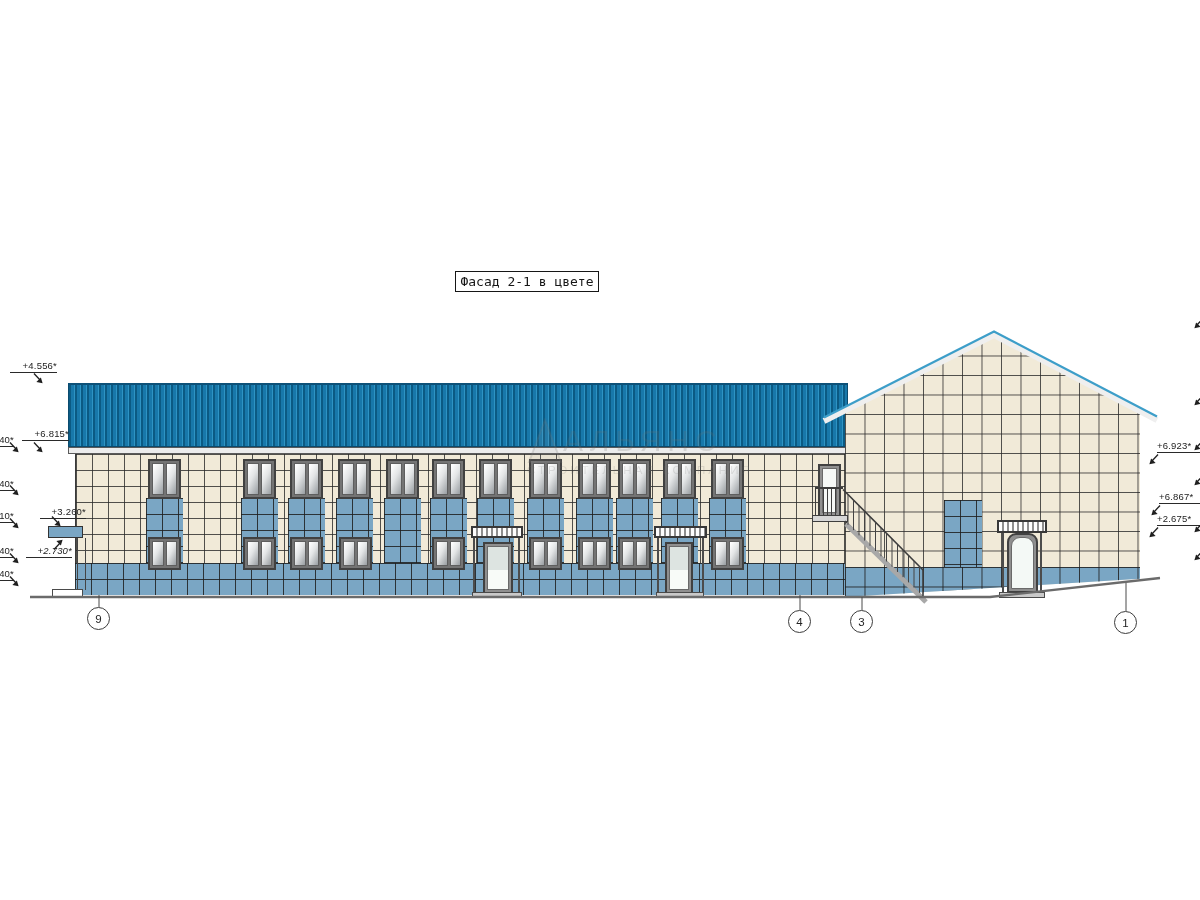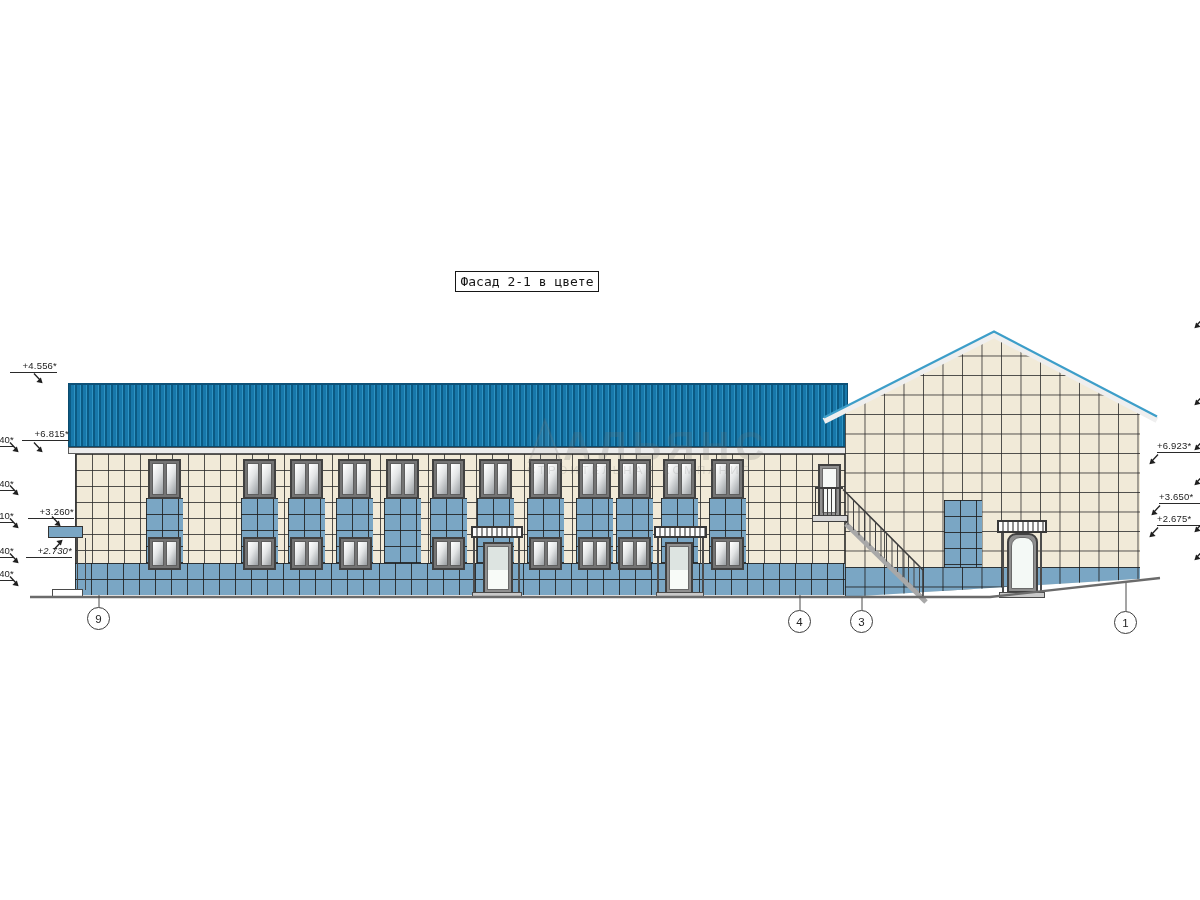--- a/index.html
+++ b/index.html
@@ -96,21 +96,21 @@
          display:flex; align-items:center; justify-content:center;
          font-size:11.5px; }
 
   #title-box { left:455px; top:271px; width:144px; height:21px;
     border:1.6px solid #161616; background:#fff; color:#161616;
     display:flex; align-items:center; justify-content:center;
     font-family:"DejaVu Sans Mono", monospace; font-size:13px; white-space:nowrap; }
 
   
   #wm { pointer-events:none; }
-  #wm-1 { left:563px; top:424px; font-size:40px; font-weight:bold;
+  #wm-1 { left:563px; top:424px; font-size:30px; font-weight:normal;
           letter-spacing:6px; color:rgba(110,110,110,.20); }
   #wm-2 { left:527px; top:464px; font-size:11.5px; letter-spacing:3px;
           color:rgba(110,110,110,.18); }
   #wm-tri { left:527px; top:418px; }
 
   svg.overlay { position:absolute; left:0; top:0; width:1200px; height:900px; }
 </style>
 </head>
 <body>
 
@@ -310,31 +310,31 @@
     <line x1="862" y1="597" x2="862" y2="610" stroke="#4a4a4a" stroke-width="1"></line>
     <line x1="1126" y1="583" x2="1126" y2="611" stroke="#4a4a4a" stroke-width="1"></line>
   </svg>
 
   <div class="abs" id="title-box">
     <span>Фасад 2-1 в цвете</span>
   </div>
 
   <div class="elev ra" style="left:10px;top:361px;width:47px;"><span>+4.556*</span></div>
   <div class="elev ra" style="left:22px;top:429px;width:47px;"><span>+6.815*</span></div>
-  <div class="elev ra" style="left:28px;top:507px;width:46px;"><span>+3.260*</span></div>
+  <div class="elev ra" style="left:40px;top:507px;width:46px;"><span>+3.260*</span></div>
   <div class="elev ra" style="left:26px;top:546px;width:46px;font-style:italic;"><span>+2.730*</span></div>
 
   <div class="elev ra" style="left:-2px;top:435px;width:16px;"><span>40*</span></div>
   <div class="elev ra" style="left:-2px;top:479px;width:16px;"><span>40*</span></div>
   <div class="elev ra" style="left:-2px;top:511px;width:16px;"><span>10*</span></div>
   <div class="elev ra" style="left:-2px;top:546px;width:16px;"><span>40*</span></div>
   <div class="elev ra" style="left:-2px;top:569px;width:16px;"><span>40*</span></div>
 
   <div class="elev la" style="left:1157px;top:441px;width:46px;"><span>+6.923*</span></div>
-  <div class="elev la" style="left:1159px;top:492px;width:46px;"><span>+3.650*</span></div>
+  <div class="elev la" style="left:1159px;top:492px;width:46px;"><span>+6.867*</span></div>
   <div class="elev la" style="left:1157px;top:514px;width:46px;"><span>+2.675*</span></div>
 
   <div class="bub" style="left:87px;top:607px;">
       <span>9</span>
     </div>
   <div class="bub" style="left:788px;top:610px;">
       <span>4</span>
     </div>
   <div class="bub" style="left:850px;top:610px;">
       <span>3</span>

